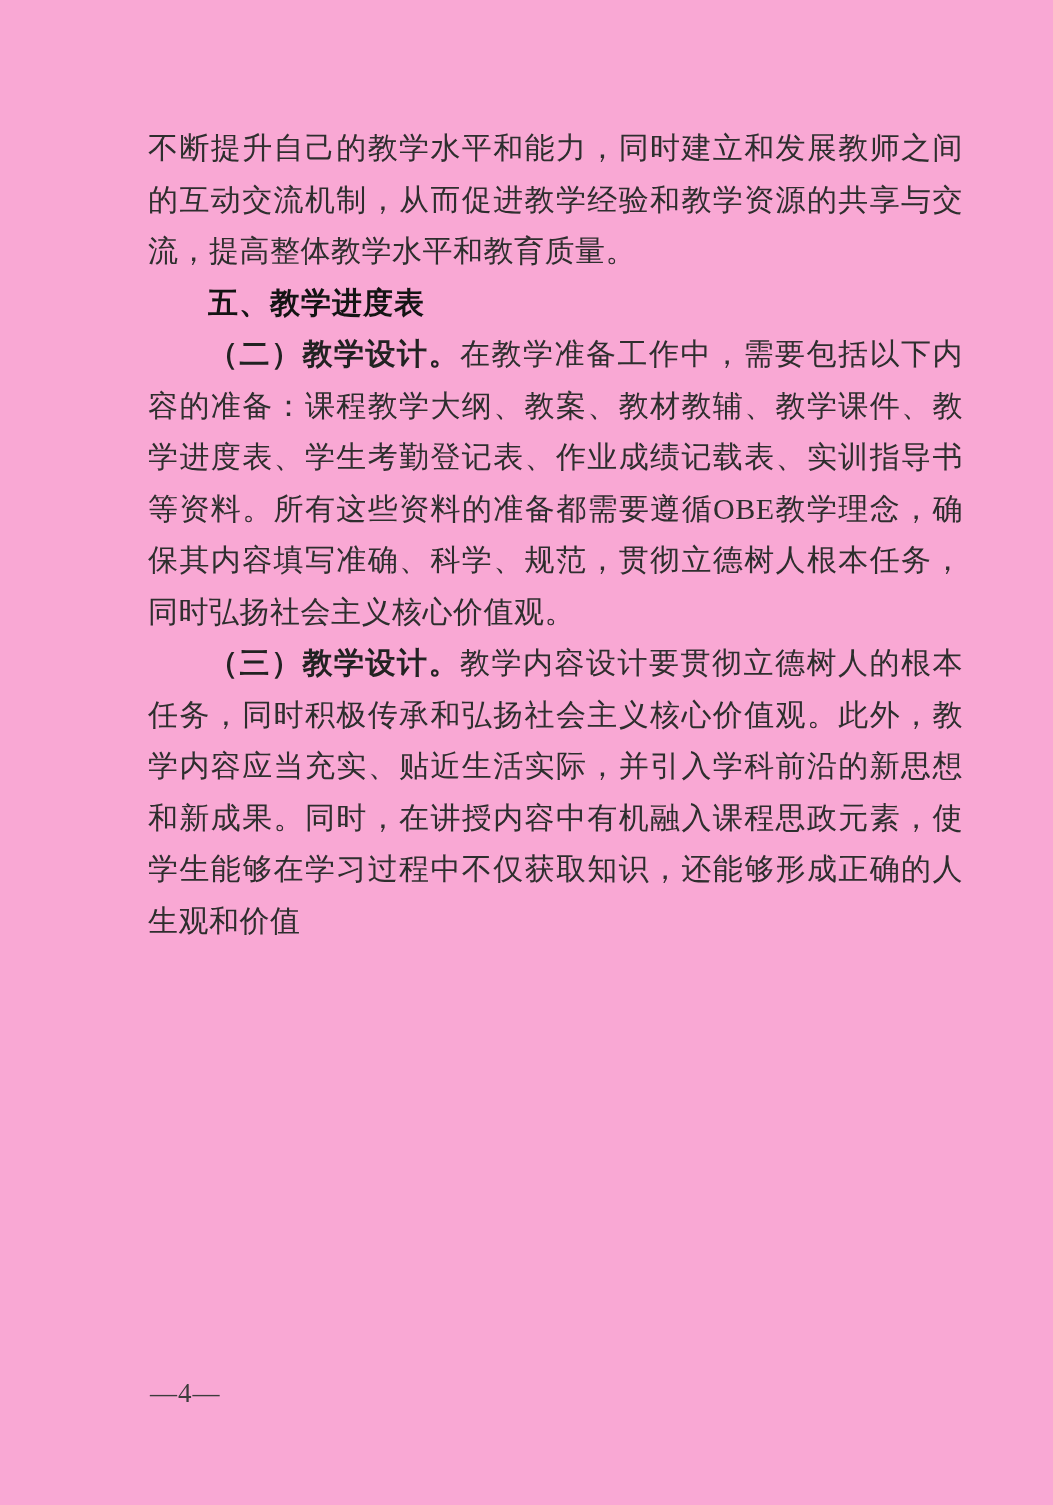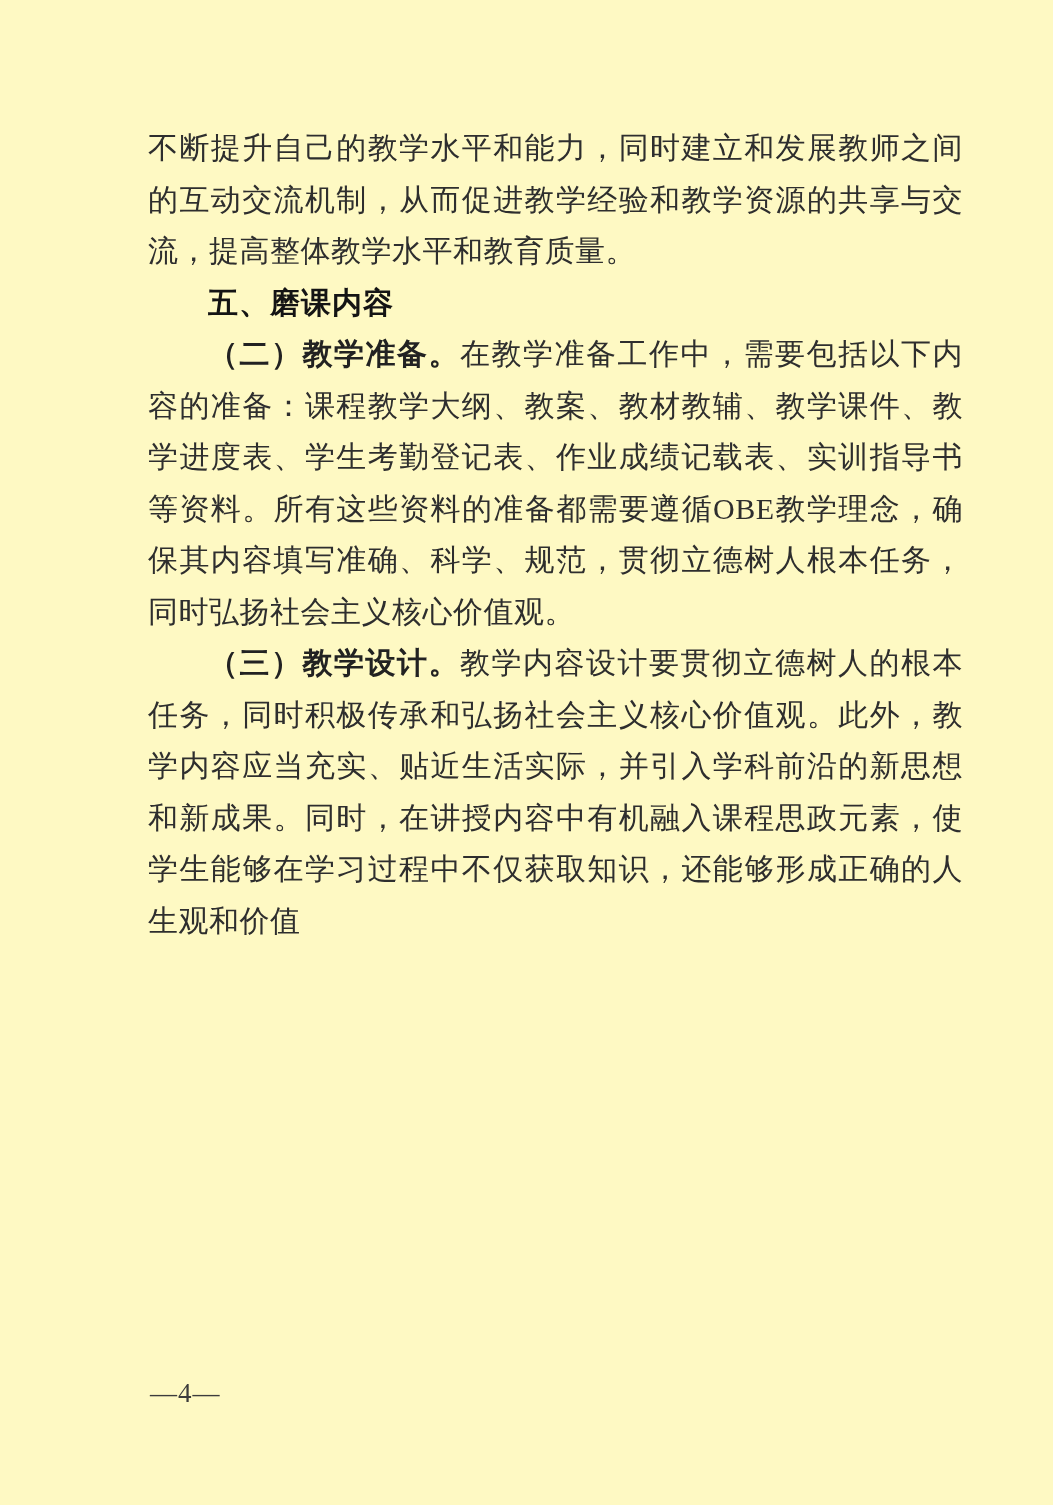--- a/index.html
+++ b/index.html
@@ -4,21 +4,21 @@
 <style>
   html, body {
     margin: 0;
     padding: 0;
     background: #ffffff;
   }
   .page {
     position: relative;
     width: 1053px;
     height: 1505px;
-    background: #fef9c3;
+    background: #f9a8d4;
     overflow: hidden;
     font-family: "Liberation Serif", "DejaVu Serif", serif;
     color: #2e2e2e;
   }
   .text-block {
     position: absolute;
     left: 148px;
     top: 122px;
     width: 815px;
   }
@@ -62,24 +62,24 @@
   }
 </style>
 </head>
 <body>
 
 <div class="page">
   <div class="text-block">
 
     <p class="body no-indent">不断提升自己的教学水平和能力，同时建立和发展教师之间的互动交流机制，从而促进教学经验和教学资源的共享与交流，提高整体教学水平和教育质量。</p>
 
-    <h2 class="heading">五、磨课内容</h2>
+    <h2 class="heading">五、教学进度表</h2>
 
 
 
-    <p class="body"><span class="lead">（二）教学准备。</span><span>在教学准备工作中，需要包括以下内容的准备：课程教学大纲、教案、教材教辅、教学课件、教学进度表、学生考勤登记表、作业成绩记载表、实训指导书等资料。所有这些资料的准备都需要遵循OBE教学理念，确保其内容填写准确、科学、规范，贯彻立德树人根本任务，同时弘扬社会主义核心价值观。</span></p>
+    <p class="body"><span class="lead">（二）教学设计。</span><span>在教学准备工作中，需要包括以下内容的准备：课程教学大纲、教案、教材教辅、教学课件、教学进度表、学生考勤登记表、作业成绩记载表、实训指导书等资料。所有这些资料的准备都需要遵循OBE教学理念，确保其内容填写准确、科学、规范，贯彻立德树人根本任务，同时弘扬社会主义核心价值观。</span></p>
 
     <p class="body"><span class="lead">（三）教学设计。</span><span>教学内容设计要贯彻立德树人的根本任务，同时积极传承和弘扬社会主义核心价值观。此外，教学内容应当充实、贴近生活实际，并引入学科前沿的新思想和新成果。同时，在讲授内容中有机融入课程思政元素，使学生能够在学习过程中不仅获取知识，还能够形成正确的人生观和价值</span></p>
 
   </div>
 
   <div class="page-number">—4—</div>
 </div>
 
 </body></html>

